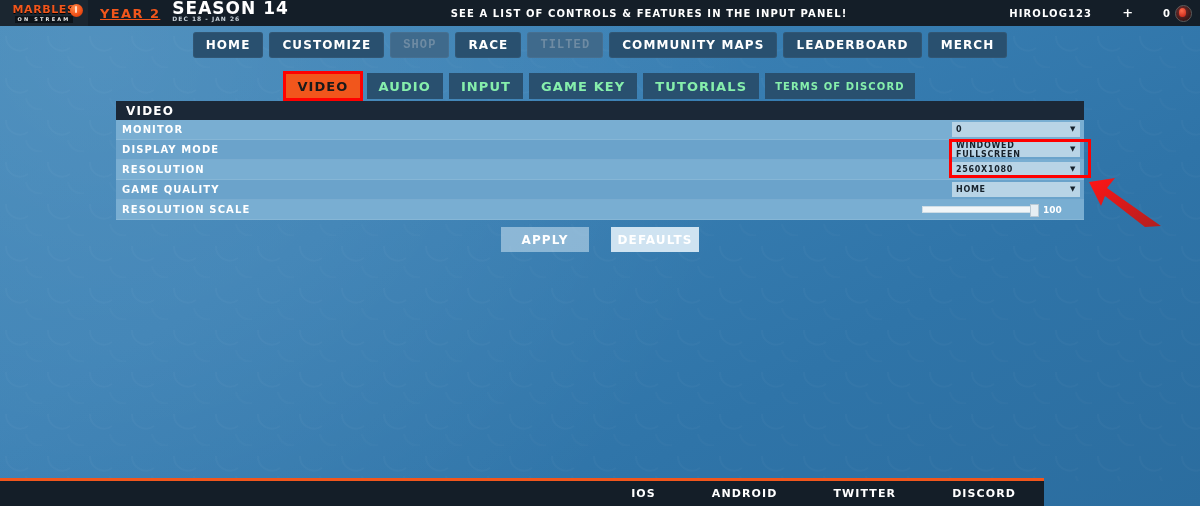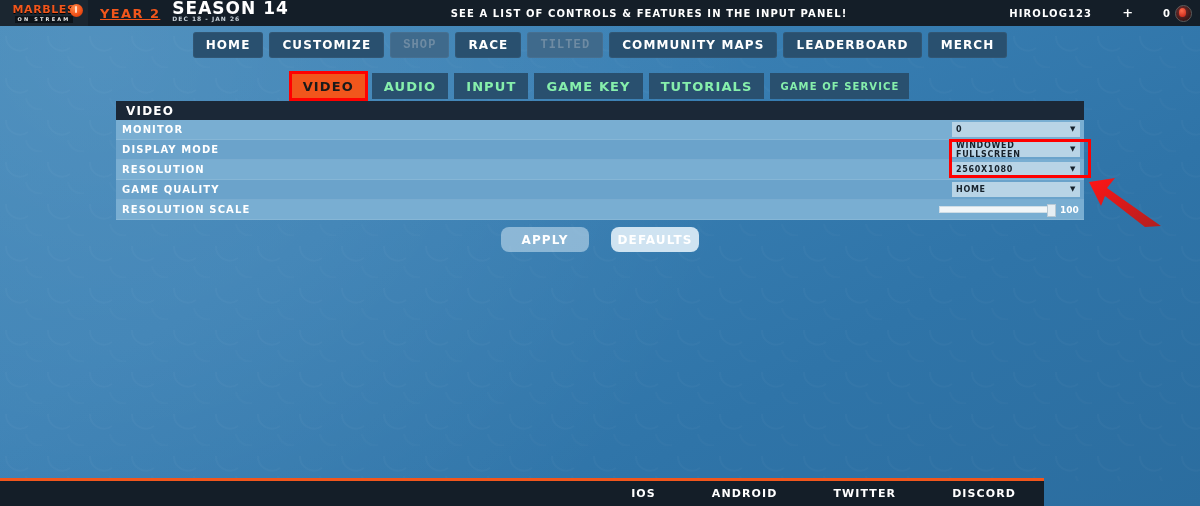--- a/index.html
+++ b/index.html
@@ -136,40 +136,40 @@
     position:absolute;right:4px;top:2px;width:128px;height:15px;
   }
   .dropdown{
     width:128px;height:15px;background:#b9d4e6;
     display:flex;align-items:center;justify-content:space-between;
     padding:0 4px;box-sizing:border-box;
     font-size:8px;font-weight:bold;color:#16212b;letter-spacing:0.7px;
   }
   .caret{font-size:7px;color:#16212b;line-height:1;}
   .slider{
-    position:absolute;right:0;top:3px;width:145px;height:13px;
+    position:absolute;right:17px;top:3px;width:145px;height:13px;
     display:flex;align-items:center;gap:4px;
   }
   .slider-track{
     position:relative;width:117px;height:7px;background:#f2f6f8;
     border:1px solid #cfdde6;box-sizing:border-box;
   }
   .slider-handle{
     position:absolute;right:-1px;top:-3px;width:9px;height:13px;background:#e6eef3;
     border:1px solid #b9c9d4;box-sizing:border-box;
   }
   .slider-value{font-size:9px;font-weight:bold;color:#ffffff;}
   
   .actions{
     position:absolute;left:0;top:227px;width:1200px;
     display:flex;justify-content:center;gap:22px;z-index:3;
   }
   .action{
     width:88px;height:25px;display:flex;align-items:center;justify-content:center;
-    font-size:12px;font-weight:bold;letter-spacing:1.1px;border-radius:8px;
+    font-size:12px;font-weight:bold;letter-spacing:1.1px;
   }
   .action.apply{background:rgba(205,228,242,0.55);color:#ffffff;}
   .action.defaults{background:#cfe3f1;color:#ffffff;}
   
   .anno-box{
     position:absolute;left:949px;top:139px;width:142px;height:39px;
     border:3px solid #ff0000;box-sizing:border-box;z-index:8;
   }
   .anno-arrow{
     position:absolute;left:1085px;top:172px;width:90px;height:60px;z-index:8;
@@ -229,21 +229,21 @@
     <div class="navbtn">LEADERBOARD</div>
     <div class="navbtn">MERCH</div>
   </div>
 
 <div class="tabrow">
     <div class="tab active">VIDEO</div>
     <div class="tab">AUDIO</div>
     <div class="tab">INPUT</div>
     <div class="tab">GAME KEY</div>
     <div class="tab">TUTORIALS</div>
-    <div class="tab small">GAME OF SERVICE</div>
+    <div class="tab small">TERMS OF DISCORD</div>
   </div>
 
 <div class="panel">
   <div class="panel-head">VIDEO</div>
   <div id="rows">
       <div class="row">
         <div class="row-label">MONITOR</div>
         <div class="control">
           <div class="dropdown">
             <span>0</span>

